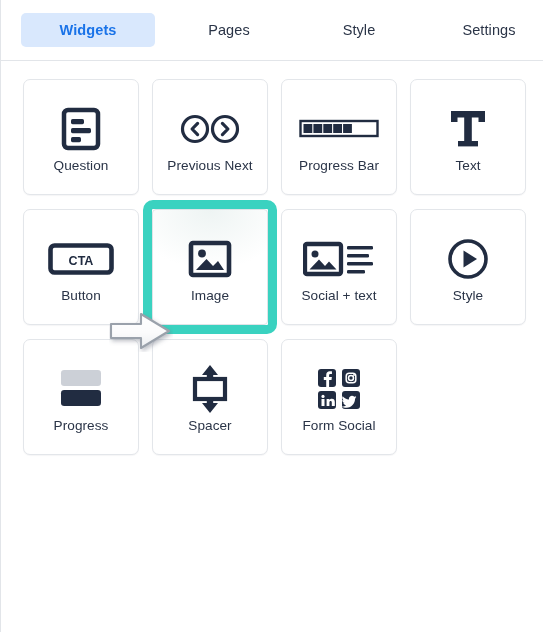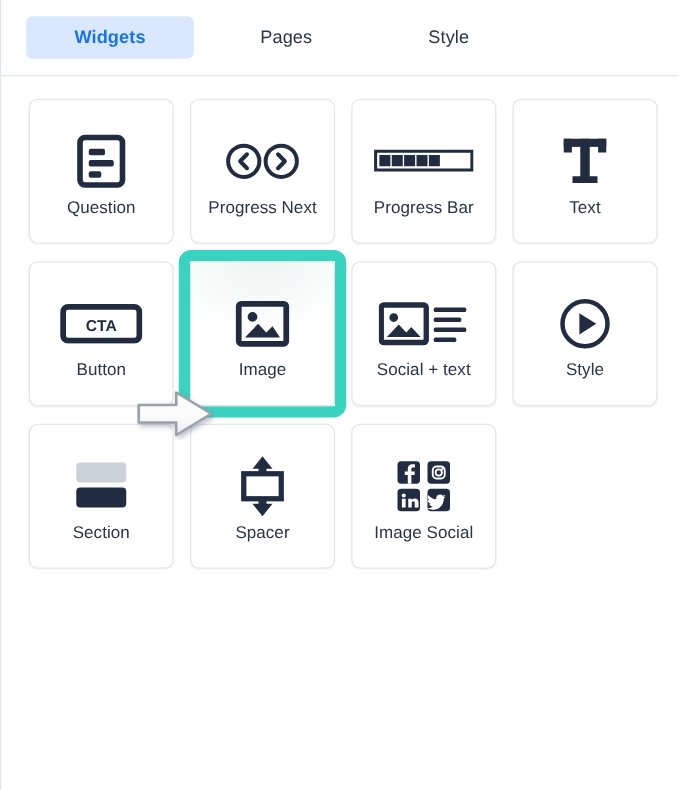--- a/index.html
+++ b/index.html
@@ -145,20 +145,23 @@
   <div class="tabbar">
     <div class="tab tab-widgets active">
       <span>Widgets</span>
     </div>
     <div class="tab tab-pages">
       <span>Pages</span>
     </div>
     <div class="tab tab-style">
       <span>Style</span>
     </div>
+    <div class="tab tab-settings">
+      <span>Settings</span>
+    </div>
   </div>
 
   <div class="grid-wrap">
     <div class="grid">
 
       <div class="card">
         <div class="icon">
           <svg width="42" height="44" viewBox="0 0 42 44">
             <rect x="4" y="3" width="34" height="38" rx="4" class="nv-s" stroke-width="4.5"></rect>
             <rect x="11" y="12" width="13" height="5.2" rx="1.6" class="nv"></rect>
@@ -171,21 +174,21 @@
 
       <div class="card">
         <div class="icon">
           <svg width="60" height="30" viewBox="0 0 60 30">
             <circle cx="15" cy="15" r="12.5" class="nv-s" stroke-width="3.2"></circle>
             <path d="M17.6 9.4 L12.1 15 L17.6 20.6" class="nv-s" stroke-width="3.2" stroke-linecap="round" stroke-linejoin="round"></path>
             <circle cx="45" cy="15" r="12.5" class="nv-s" stroke-width="3.2"></circle>
             <path d="M42.4 9.4 L47.9 15 L42.4 20.6" class="nv-s" stroke-width="3.2" stroke-linecap="round" stroke-linejoin="round"></path>
           </svg>
         </div>
-        <div class="label">Progress Next</div>
+        <div class="label">Previous Next</div>
       </div>
 
       <div class="card">
         <div class="icon">
           <svg width="80" height="22" viewBox="0 0 80 22">
             <rect x="1.5" y="3" width="77" height="15" class="nv-s" stroke-width="2.4"></rect>
             <rect x="4.5" y="6" width="8.8" height="9" class="nv"></rect>
             <rect x="14.4" y="6" width="8.8" height="9" class="nv"></rect>
             <rect x="24.3" y="6" width="8.8" height="9" class="nv"></rect>
             <rect x="34.2" y="6" width="8.8" height="9" class="nv"></rect>
@@ -256,21 +259,21 @@
         <div class="label">Style</div>
       </div>
 
       <div class="card">
         <div class="icon">
           <svg width="48" height="42" viewBox="0 0 48 42">
             <rect x="4" y="2" width="40" height="16" rx="3.2" fill="#ccd0d7"></rect>
             <rect x="4" y="22" width="40" height="16" rx="3.2" fill="#212c41"></rect>
           </svg>
         </div>
-        <div class="label">Section</div>
+        <div class="label">Progress</div>
       </div>
 
       <div class="card">
         <div class="icon">
           <svg width="44" height="50" viewBox="0 0 44 50">
             <rect x="7" y="15" width="30" height="20" class="nv-s" stroke-width="4.2"></rect>
             <path d="M22 1 L30 11 L25.2 11 L25.2 16 L18.8 16 L18.8 11 L14 11 Z" class="nv"></path>
             <path d="M22 49 L30 39 L25.2 39 L25.2 34 L18.8 34 L18.8 39 L14 39 Z" class="nv"></path>
           </svg>
         </div>
@@ -308,21 +311,21 @@
               <path d="M39.6 29.1 c-.55.25-1.14.41-1.76.48 .63-.38 1.12-.98 1.35-1.7
                        -.6.35-1.25.61-1.95.75 -.56-.6-1.36-.97-2.24-.97 -1.7 0-3.07 1.37-3.07 3.07
                        0 .24.03.47.08.7 -2.55-.13-4.81-1.35-6.33-3.21 -.27.46-.42.98-.42 1.55
                        0 1.07.54 2.01 1.37 2.56 -.5-.02-.98-.16-1.39-.39 v.04c0 1.49 1.06 2.73 2.46 3.01
                        -.26.07-.53.11-.81.11 -.2 0-.39-.02-.58-.06 .39 1.22 1.52 2.1 2.86 2.13
                        -1.05.82-2.37 1.31-3.8 1.31 -.25 0-.49-.01-.73-.04 1.36.87 2.96 1.38 4.69 1.38
                        5.63 0 8.71-4.66 8.71-8.71 l-.01-.4c.6-.43 1.12-.97 1.53-1.59 Z" fill="#ffffff"></path>
             </g>
           </svg>
         </div>
-        <div class="label">Image Social</div>
+        <div class="label">Form Social</div>
       </div>
 
 
     </div>
 
     <div class="arrow-cursor">
       <svg width="64" height="42" viewBox="0 0 64 42">
         <defs>
           <filter id="cshadow" x="-40%" y="-40%" width="190%" height="190%">
             <feDropShadow dx="1.6" dy="2.2" stdDeviation="2.1" flood-color="#6b7280" flood-opacity="0.45"></feDropShadow>

